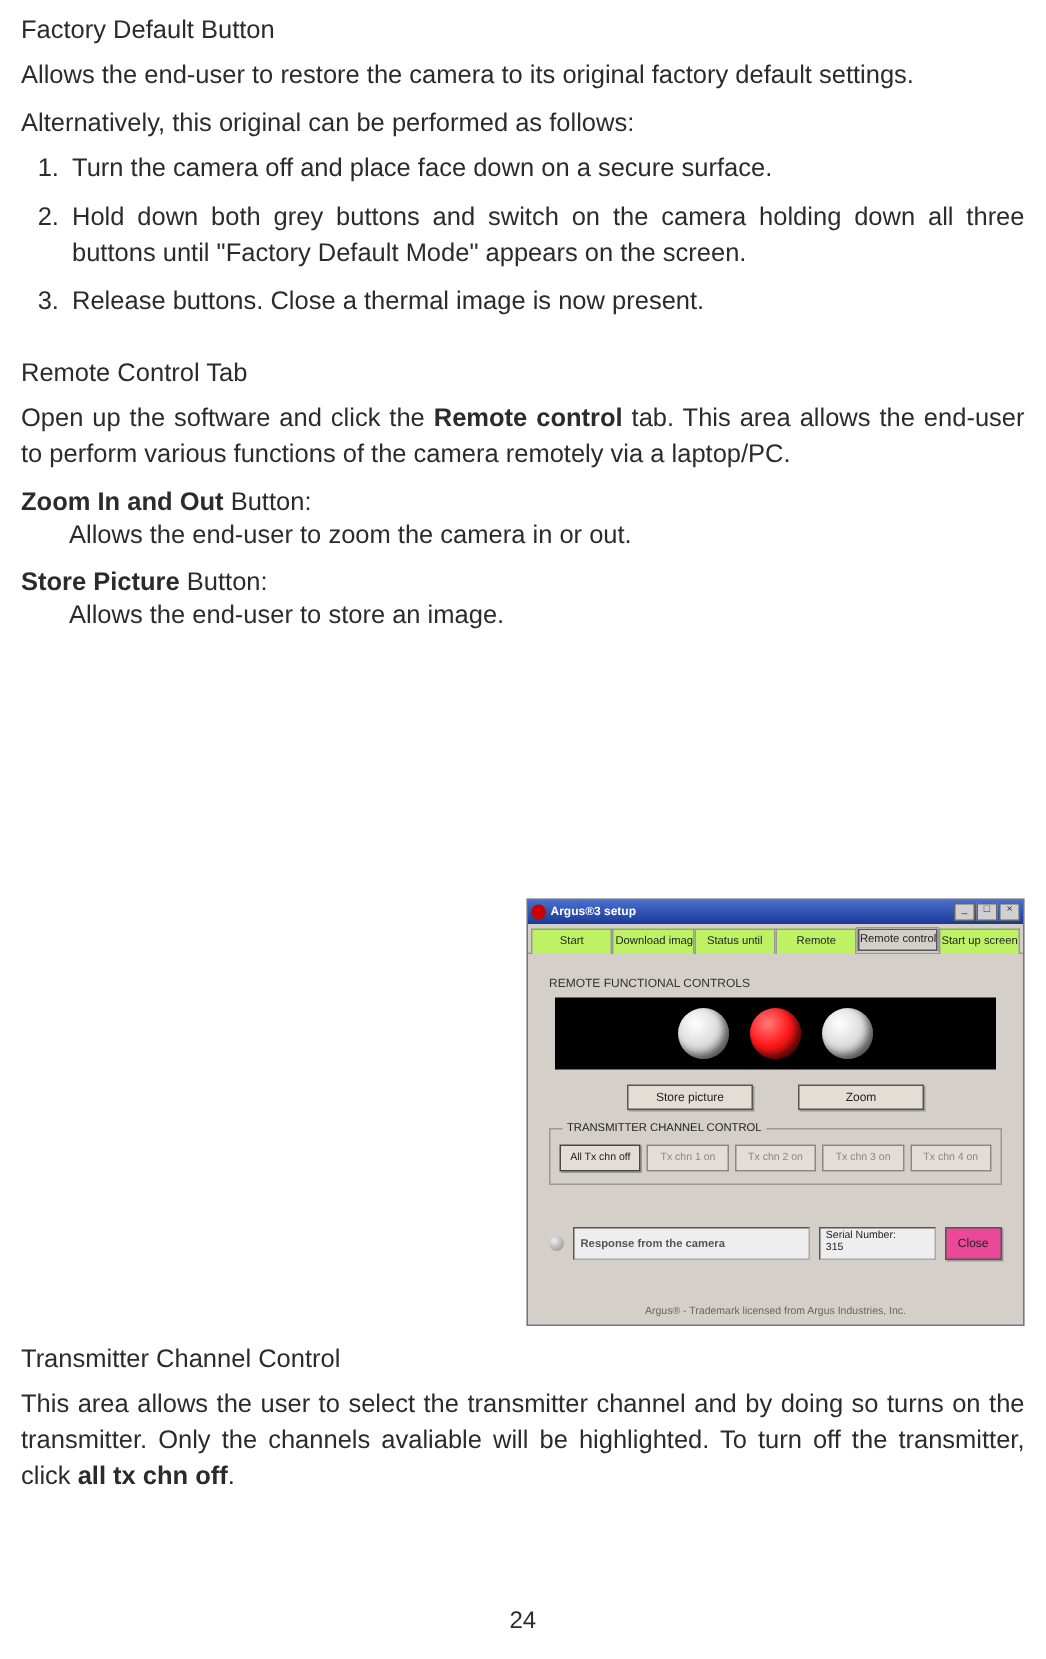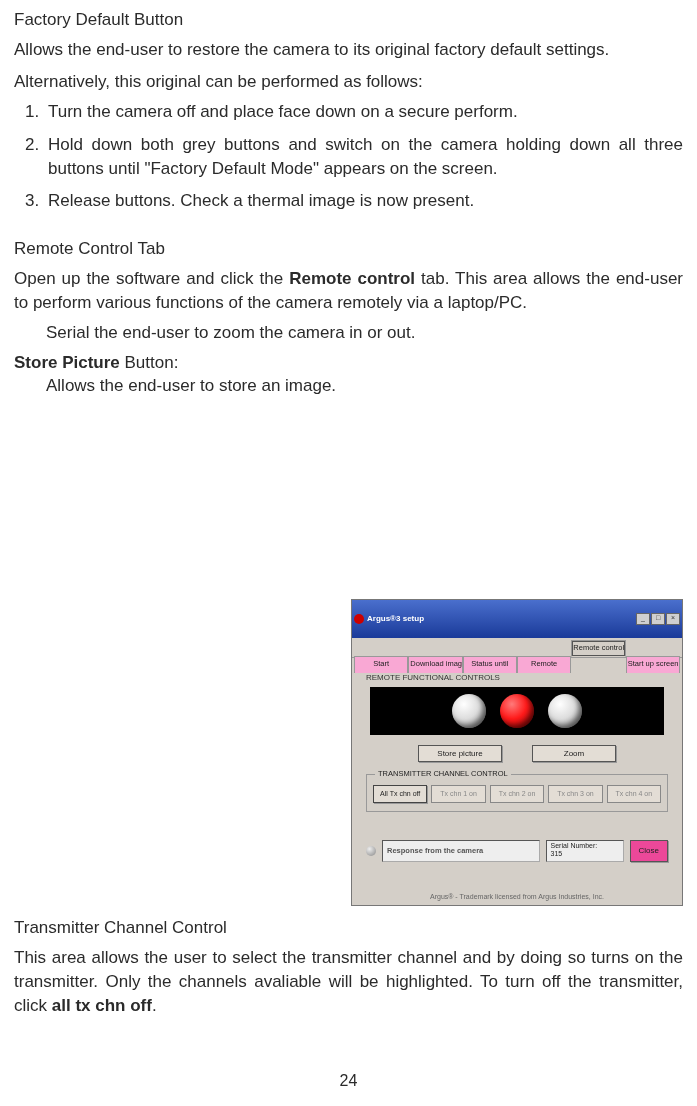--- a/index.html
+++ b/index.html
@@ -79,21 +79,21 @@
     font-family: Tahoma, sans-serif;
     font-size: 8px;
     background: #d4cfc8;
     color: #222;
   }
   .titlebar {
     background: linear-gradient(#4a6fcd, #1a3a99);
     color: #fff;
     display: flex;
     align-items: center;
-    padding: 12px 2px;
+    padding: 1px 2px;
     height: 14px;
     gap: 3px;
   }
   .titlebar .icon {
     width: 10px; height: 10px;
     background: #c00;
     border-radius: 50%;
   }
   .titlebar .title-text {
     flex: 1;
@@ -117,26 +117,26 @@
     background: #d4cfc8;
     padding: 2px 2px 0 2px;
     gap: 0;
   }
   .tab {
     flex: 1;
     padding: 2px 1px;
     font-size: 7.5px;
     border: 1px solid #999;
     border-bottom: none;
-    background: #f9a8d4;
+    background: #bef264;
     text-align: center;
     white-space: nowrap;
     overflow: hidden;
     position: relative;
-    top: 16px;
+    top: 1px;
   }
   .tab.active {
     background: #d4cfc8;
     border-bottom: 1px solid #d4cfc8;
     font-weight: normal;
     box-shadow: inset 0 0 0 1px #555;
     top: 0;
     z-index: 2;
   }
   .panel-body {
@@ -267,37 +267,40 @@
 <body>
 
 <p class="heading">Factory Default Button</p>
 
 <p>
   <span>Allows the end-user to restore the camera to its original factory default settings.</span>
 </p>
 <p class="body-intro2">Alternatively, this original can be performed as follows:</p>
 
 <ol>
-  <li>Turn the camera off and place face down on a secure perform.</li>
+  <li>Turn the camera off and place face down on a secure surface.</li>
   <li>Hold down both grey buttons and switch on the camera holding down all three buttons until "Factory Default Mode" appears on the screen.</li>
-  <li>Release buttons.  Check a thermal image is now present.</li>
+  <li>Release buttons.  Close a thermal image is now present.</li>
 </ol>
 
 <div class="section-spacer"></div>
 
 <p class="heading">Remote Control Tab</p>
 
 <div class="two-col">
 
   <div class="left">
     <p>
       <span>Open up the software and click the </span><b>Remote control</b><span> tab. This area allows the end-user to perform various functions of the camera remotely via a laptop/PC.</span>
     </p>
 
-    <p class="def-body">Serial the end-user to zoom the camera in or out.</p>
+    <p style="margin-bottom:0;">
+      <span class="def-term">Zoom In and Out</span><span> Button:</span>
+    </p>
+    <p class="def-body">Allows the end-user to zoom the camera in or out.</p>
 
     <p style="margin-bottom:0;">
       <span class="def-term">Store Picture</span><span> Button:</span>
     </p>
     <p class="def-body">Allows the end-user to store an image.</p>
   </div>
 
   <div class="right">
     <div class="win">
       <div class="titlebar">

